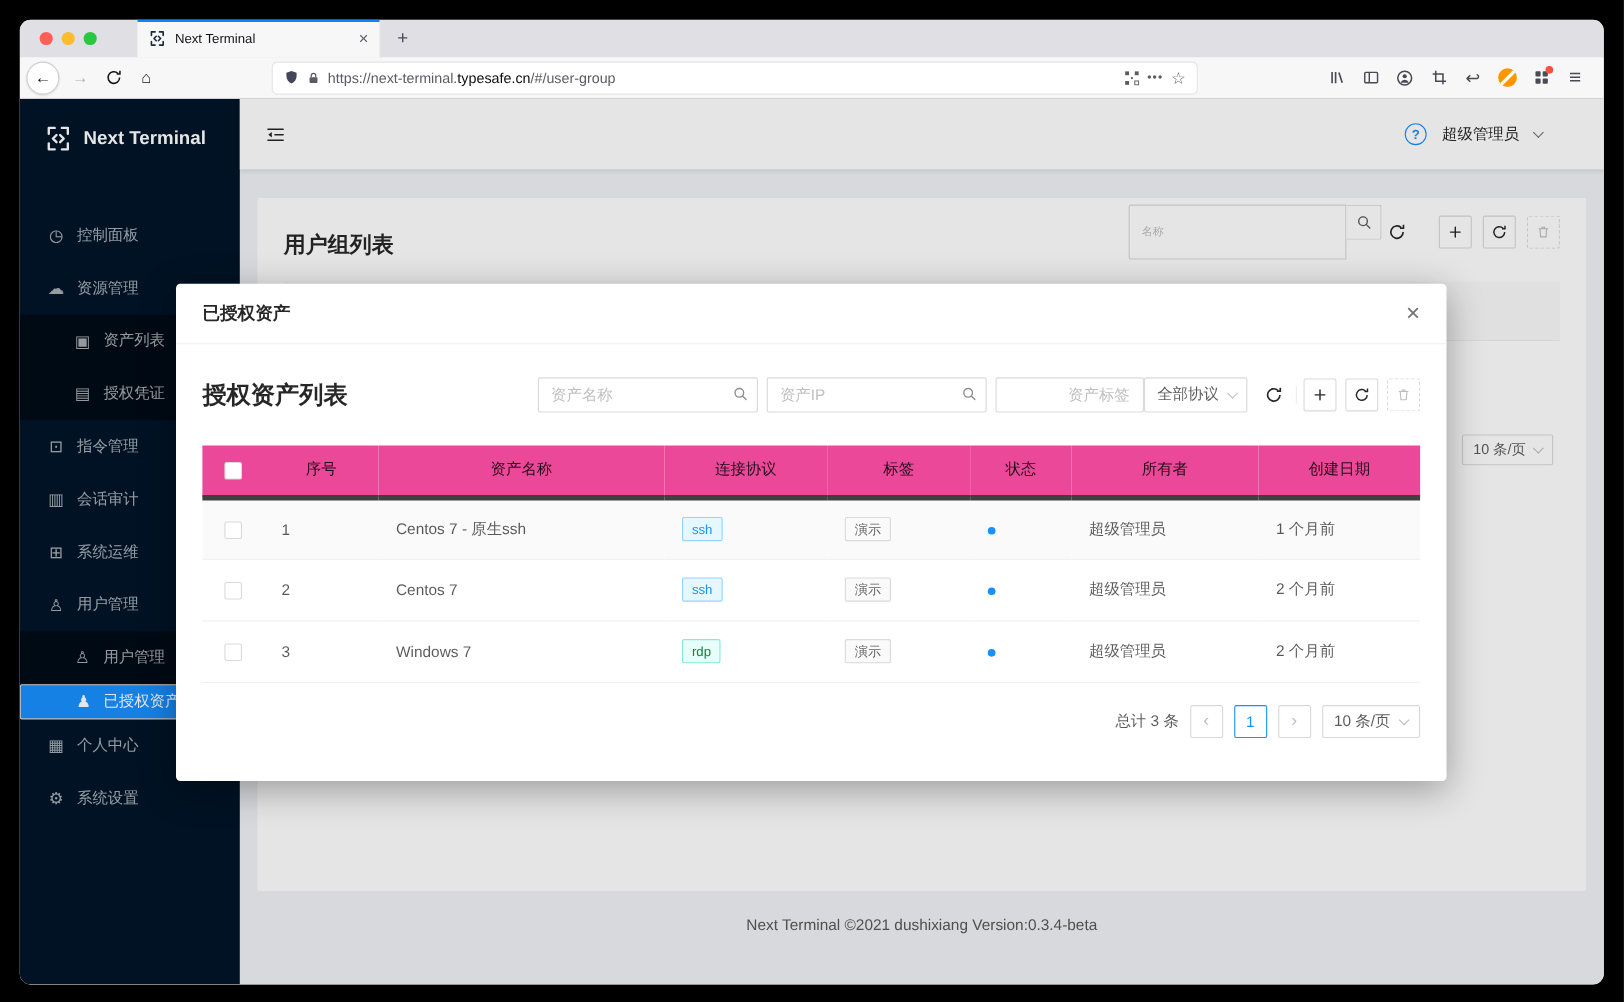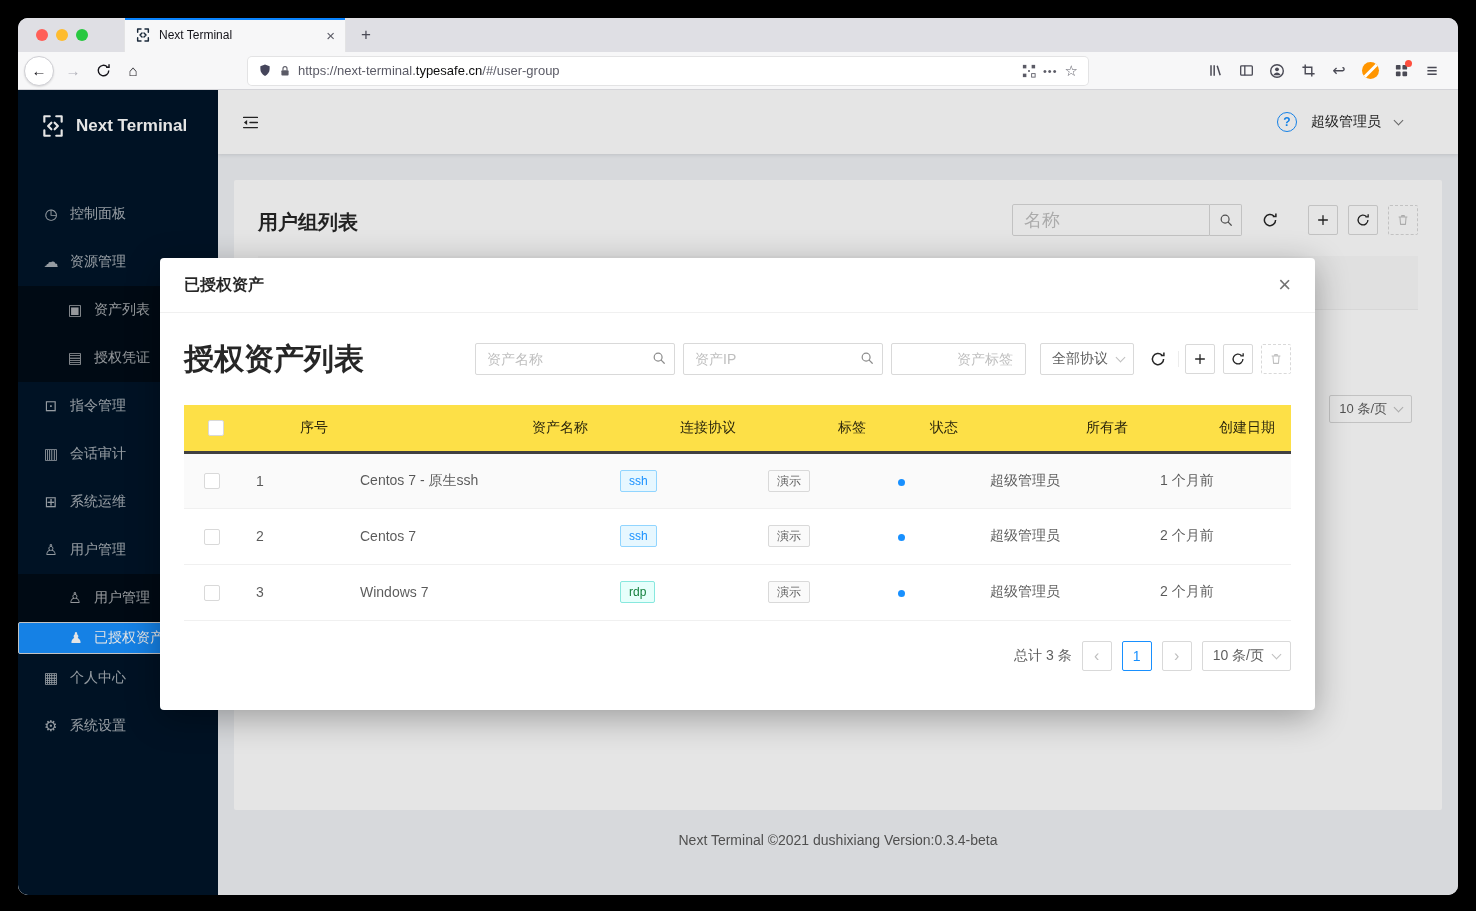--- a/index.html
+++ b/index.html
@@ -53,51 +53,51 @@
   .uname { font-size: 14px; color: #262626; }
   .caret { display: inline-block; width: 7px; height: 7px; border-right: 1.4px solid #bfbfbf; border-bottom: 1.4px solid #bfbfbf; transform: rotate(45deg); margin-top: -3px; }
   .caret.dark { border-color: #737373; }
 
   .content { flex: 1; padding: 26px 16px 0; position: relative; }
   .card { background: #fff; height: 630px; position: relative; border-radius: 2px; }
   .card-head { height: 56px; display: flex; align-items: flex-end; justify-content: space-between; padding: 0 24px; }
   .pg-title { font-size: 20px; font-weight: 600; color: rgba(0,0,0,.85); }
   .tools { display: flex; align-items: center; }
   .join { display: flex; }
-  .join input { width: 198px; height: 32px; border: 1px solid #d9d9d9; border-radius: 2px 0 0 2px; padding: 0 11px; font-size: 18px; outline: none; background: #fff; }
+  .join input { width: 198px; height: 50px; border: 1px solid #d9d9d9; border-radius: 2px 0 0 2px; padding: 0 11px; font-size: 10px; outline: none; background: #fff; }
   .join .sbtn { width: 32px; height: 32px; border: 1px solid #d9d9d9; border-left: none; border-radius: 0 2px 2px 0; background: #fff; display: flex; align-items: center; justify-content: center; color: #595959; }
   input::placeholder { color: #bfbfbf; }
   .icon-plain { width: 28px; height: 28px; display: flex; align-items: center; justify-content: center; color: #262626; background: transparent; border: none; }
   .btn-sm { width: 30px; height: 30px; border: 1px solid #d9d9d9; border-radius: 2px; background: #fff; display: flex; align-items: center; justify-content: center; color: #262626; }
   .btn-sm.dashed { border-style: dashed; color: #bfbfbf; }
-  .gap8 { margin-left: 8px; } .gap10 { margin-left: 10px; } .gap14 { margin-left: 14px; } .gap24 { margin-left: 24px; }
+  .gap8 { margin-left: 8px; } .gap10 { margin-left: 10px; } .gap14 { } .gap24 { margin-left: 24px; }
   .band { margin: 20px 24px 0; height: 54px; background: #fafafa; border-bottom: 1px solid #f0f0f0; }
   .pagesize { position: absolute; top: 215px; right: 30px; height: 28px; border: 1px solid #d9d9d9; border-radius: 2px; background: #fff; display: flex; align-items: center; gap: 8px; padding: 0 9px; font-size: 13px; color: rgba(0,0,0,.65); }
   .appfooter { margin-top: 22px; text-align: center; font-size: 14px; color: #595959; }
 
   .mask { position: absolute; inset: 0; background: rgba(0,0,0,.10); z-index: 40; }
 
   
   .modal { position: absolute; left: 142px; top: 168px; width: 1155px; height: 452px; background: #fff; border-radius: 4px; z-index: 50; box-shadow: 0 8px 34px rgba(0,0,0,.32); }
   .m-head { height: 55px; padding: 0 24px; display: flex; align-items: center; justify-content: space-between; border-bottom: 1px solid #f0f0f0; }
   .m-head .mt { font-size: 16px; font-weight: 600; color: rgba(0,0,0,.85); }
   .m-close { font-size: 22px; color: #737373; line-height: 1; cursor: default; }
   .m-body { padding: 30px 24px 0; }
   .m-row1 { display: flex; align-items: center; justify-content: space-between; height: 32px; }
-  .m-title { font-size: 30px; font-weight: 700; color: rgba(0,0,0,.85); }
+  .m-title { font-size: 22px; font-weight: 700; color: rgba(0,0,0,.85); }
   .m-filters { display: flex; align-items: center; }
   .iwrap { position: relative; }
   .iwrap input { width: 200px; height: 32px; border: 1px solid #d9d9d9; border-radius: 2px; padding: 0 30px 0 11px; font-size: 14px; outline: none; }
   .iwrap .sic { position: absolute; right: 9px; top: 8px; color: #8c8c8c; }
   .tagin { width: 135px; height: 32px; border: 1px solid #d9d9d9; border-radius: 2px; padding: 0 12px; font-size: 14px; text-align: right; outline: none; }
   .sel { height: 32px; border: 1px solid #d9d9d9; border-radius: 2px; background: #fff; display: flex; align-items: center; gap: 9px; padding: 0 9px 0 11px; font-size: 14px; color: rgba(0,0,0,.65); }
   .vdiv { width: 1px; height: 16px; background: #ececec; margin: 0 6px; }
 
   table.assets { width: 100%; border-collapse: collapse; margin-top: 30px; font-size: 14px; }
-  .assets th { height: 47px; background: #fde047; text-align: right; font-weight: 500; color: rgba(0,0,0,.85); padding: 0 16px; border-bottom: 3px solid #404040; }
+  .assets th { height: 47px; background: #ec4899; text-align: center; font-weight: 500; color: rgba(0,0,0,.85); padding: 0 16px; border-bottom: 5px solid #404040; }
   .assets td { height: 56px; padding: 0 16px; border-bottom: 1px solid #f0f0f0; color: rgba(0,0,0,.65); }
   .assets tbody tr:first-child td { background: #fafafa; }
   .cbcell { text-align: center; width: 56px; }
   .cb { display: inline-block; width: 16px; height: 16px; border: 1px solid #d9d9d9; border-radius: 2px; background: #fff; vertical-align: middle; }
   .tag { display: inline-block; padding: 1px 8px; font-size: 12px; line-height: 18px; border-radius: 2px; border: 1px solid #d9d9d9; background: #fafafa; color: rgba(0,0,0,.65); }
   .tag.blue { color: #1890ff; background: #e6f7ff; border-color: #91d5ff; }
   .tag.cyan { color: #15803d; background: #e6fffb; border-color: #87e8de; }
   .dot { display: inline-block; width: 7px; height: 7px; border-radius: 50%; background: #1890ff; }
 
   .m-pager { margin-top: 20px; display: flex; align-items: center; justify-content: flex-end; gap: 10px; font-size: 14px; color: rgba(0,0,0,.65); }

